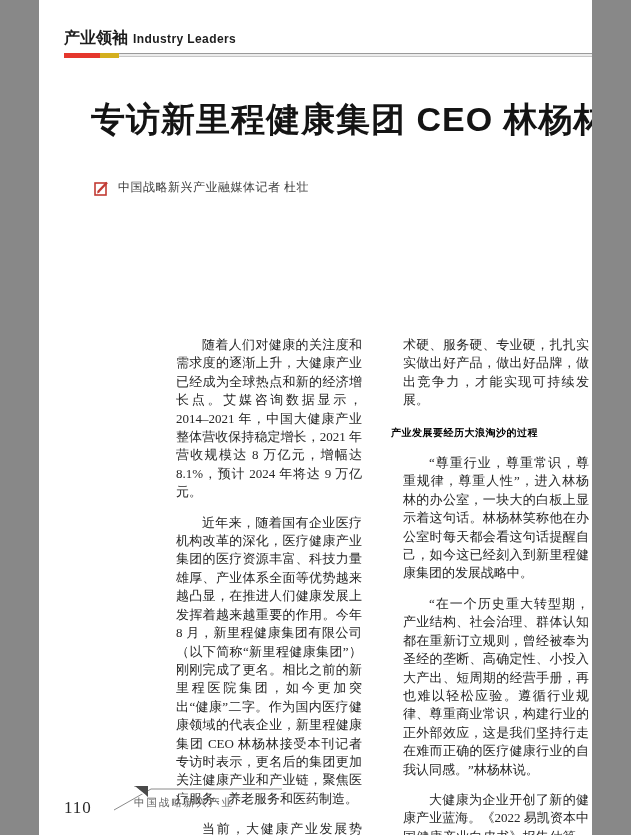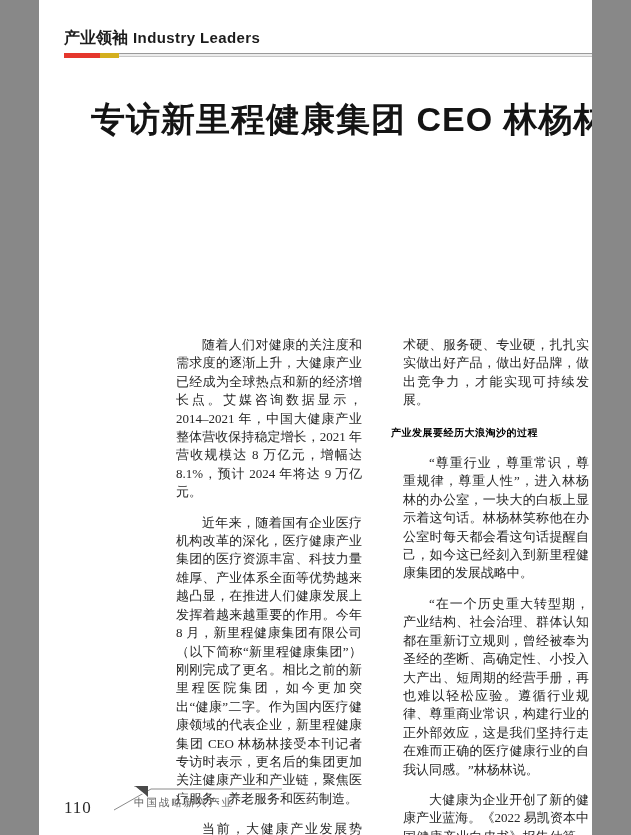--- a/index.html
+++ b/index.html
@@ -6,21 +6,21 @@
   .page {
     position:relative; width:553px; height:835px; margin:0 auto;
     background:#ffffff; overflow:hidden;
     font-family:"Liberation Serif","DejaVu Serif",serif; color:#242424;
   }
 
   
   .header { position:absolute; left:25px; top:28px; width:593px; }
   .header-titles { display:flex; align-items:baseline; gap:5px; }
   .section-cn { font-size:16px; font-weight:bold; color:#1c1c1c; font-family:"Liberation Serif","DejaVu Serif",serif; }
-  .section-en { font-size:15px; font-weight:bold; color:#1c1c1c; font-family:"Liberation Sans","DejaVu Sans",sans-serif; letter-spacing:0.4px;text-align:right; }
+  .section-en { font-size:12px; font-weight:bold; color:#1c1c1c; font-family:"Liberation Sans","DejaVu Sans",sans-serif; letter-spacing:0.4px;text-align:right; }
   .header-rule { position:relative; margin-top:4px; height:7px; }
   .rule-track { position:absolute; left:0; right:0; top:0; height:2px;
                 background:#ececec; border-top:1px solid #9a9a9a; border-bottom:1px solid #c6c6c6; }
   .rule-red  { position:absolute; left:0;    top:0; width:36px; height:5px; }
   .rule-gold { position:absolute; left:36px; top:0; width:19px; height:5px; }
   .rule-tick { position:absolute; left:575px; top:-1px; width:2px; height:6px; background:#8a8a8a; }
 
   
   .headline {
     position:absolute; left:52px; top:74px; width:540px;
@@ -64,20 +64,28 @@
       <div class="rule-track"></div>
       <div class="rule-red" style="background: rgb(229, 55, 45);"></div>
       <div class="rule-gold" style="background: rgb(212, 175, 30);"></div>
       <div class="rule-tick"></div>
     </div>
   </div>
 
   <h1 class="headline"><span>专访新里程健康集团 CEO 林杨林:</span><br>
   </h1>
 
+  <div class="byline">
+    <svg class="edit-icon" viewBox="0 0 16 16">
+      <rect x="1" y="3" width="11" height="12" fill="none" stroke="#C23B34" stroke-width="1.6"></rect>
+      <line x1="4" y1="12" x2="13" y2="2.5" stroke="#C23B34" stroke-width="2.4"></line>
+      <polygon points="3,13.4 5.6,12.6 3.8,11" fill="#C23B34"></polygon>
+    </svg>
+    <span class="byline-text">中国战略新兴产业融媒体记者 杜壮</span>
+  </div>
 
   <div class="body-columns">
     <div class="col">
       <p class="indent">随着人们对健康的关注度和需求度的逐渐上升，大健康产业已经成为全球热点和新的经济增长点。艾媒咨询数据显示，2014–2021 年，中国大健康产业整体营收保持稳定增长，2021 年营收规模达 8 万亿元，增幅达 8.1%，预计 2024 年将达 9 万亿元。</p>
       <p class="indent">近年来，随着国有企业医疗机构改革的深化，医疗健康产业集团的医疗资源丰富、科技力量雄厚、产业体系全面等优势越来越凸显，在推进人们健康发展上发挥着越来越重要的作用。今年 8 月，新里程健康集团有限公司（以下简称“新里程健康集团”）刚刚完成了更名。相比之前的新里程医院集团，如今更加突出“健康”二字。作为国内医疗健康领域的代表企业，新里程健康集团 CEO 林杨林接受本刊记者专访时表示，更名后的集团更加关注健康产业和产业链，聚焦医疗服务、养老服务和医药制造。</p>
       <p class="indent">当前，大健康产业发展势头“火热”，但林杨林显得非常冷静。他认为，大健康产业一定是慢工出细活，产业发展需要经过时间的沉淀。因此，企业必须要达到技</p>
     </div>
     <div class="col">
       <p>术硬、服务硬、专业硬，扎扎实实做出好产品，做出好品牌，做出竞争力，才能实现可持续发展。</p>
       <h2 class="subheading">产业发展要经历大浪淘沙的过程</h2>

